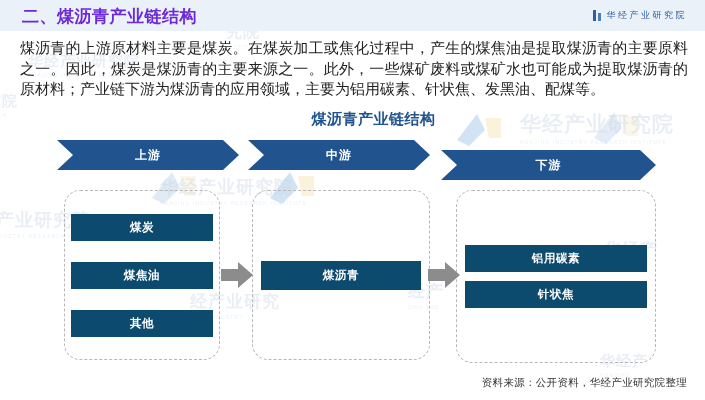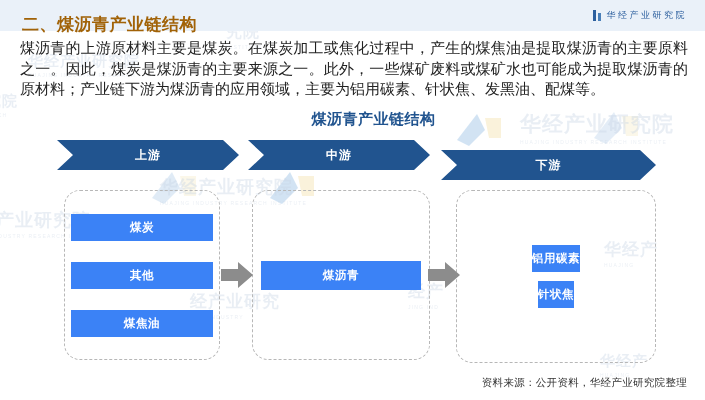--- a/index.html
+++ b/index.html
@@ -51,24 +51,24 @@
     position: absolute;
     left: 0; top: 0;
     width: 705px;
     height: 31px;
     background: #eaf1f9;
     z-index: 3;
   }
   .header-title {
     position: absolute;
     left: 22px;
-    top: 13px;
+    top: 5px;
     font-size: 17px;
     font-weight: 700;
-    color: #a16207;
+    color: #6d28d9;
     letter-spacing: .5px;
   }
   .brand {
     position: absolute;
     right: 18px;
     top: 9px;
     display: flex;
     align-items: center;
     gap: 6px;
   }
@@ -151,24 +151,24 @@
     border: 1.2px dashed #b7b7b7;
     border-radius: 16px;
     box-sizing: border-box;
     z-index: 2;
     display: flex;
     flex-direction: column;
     justify-content: center;
   }
   .group-upstream   { left: 64px;  top: 190px; width: 156px; height: 170px; }
   .group-midstream  { left: 252px; top: 190px; width: 178px; height: 170px; }
-  .group-downstream { left: 456px; top: 190px; width: 200px; height: 173px; align-items: center; }
+  .group-downstream { left: 456px; top: 190px; width: 200px; height: 173px; }
 
   .node {
-    background: #3b82f6;
+    background: #0c4a6e;
     color: #ffffff;
     font-size: 11.5px;
     font-weight: 700;
     text-align: center;
     letter-spacing: .6px;
     box-sizing: border-box;
     display: flex;
     align-items: center;
     justify-content: center;
   }
@@ -258,22 +258,22 @@
 <div class="chart-title">煤沥青产业链结构</div>
 
 <div class="chevron-row">
   <div class="chevron chev-0">上游</div>
   <div class="chevron chev-1">中游</div>
   <div class="chevron chev-2">下游</div>
 </div>
 
 <div class="group group-upstream">
   <div class="node">煤炭</div>
+  <div class="node">煤焦油</div>
   <div class="node">其他</div>
-  <div class="node">煤焦油</div>
 </div>
 
 <div class="group group-midstream">
   <div class="node">煤沥青</div>
 </div>
 
 <div class="group group-downstream">
   <div class="node">铝用碳素</div>
   <div class="node">针状焦</div>
 </div>

